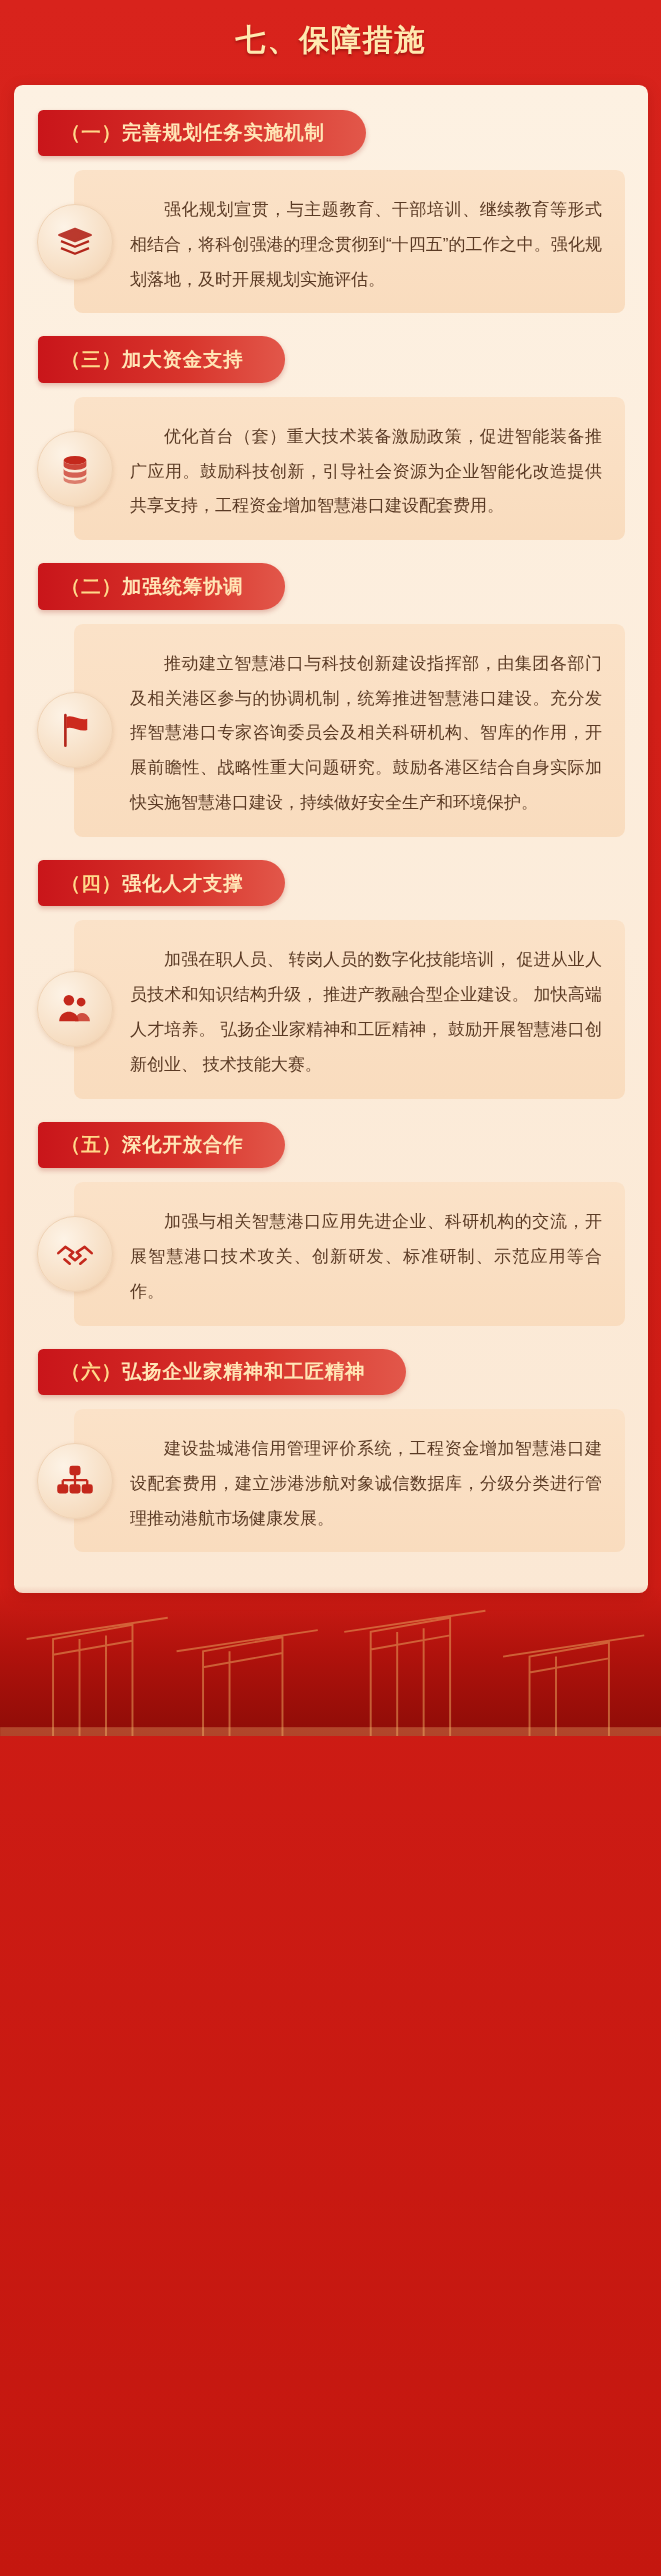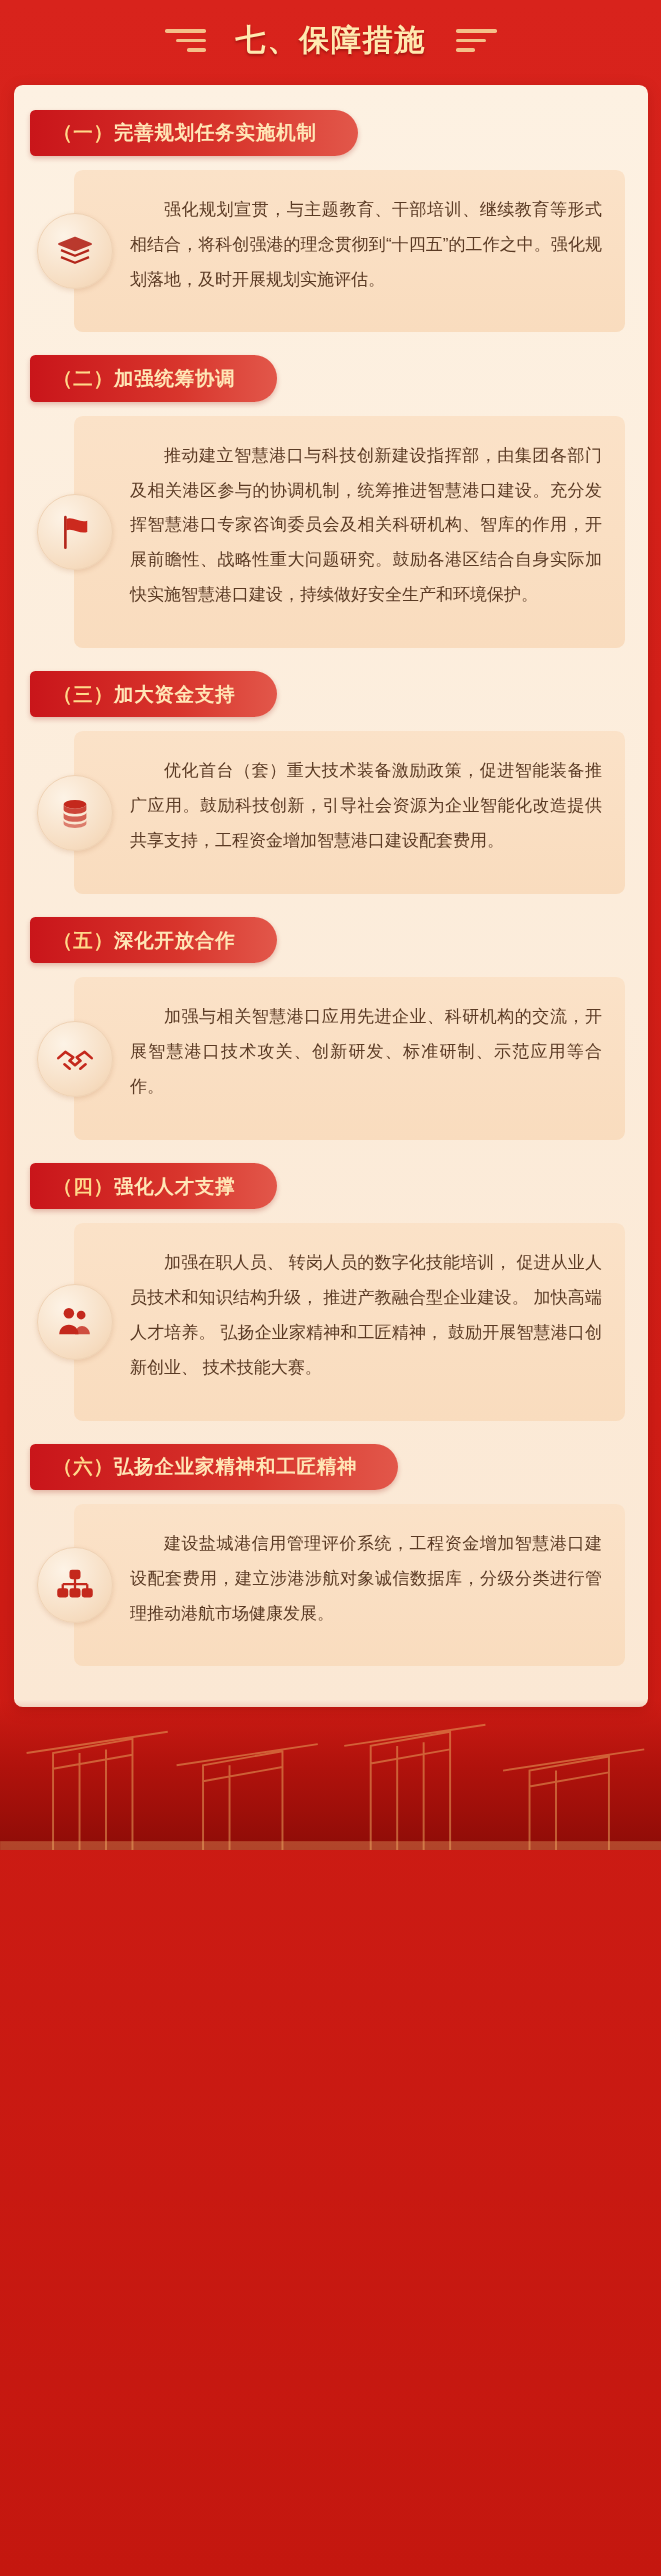--- a/index.html
+++ b/index.html
@@ -17,20 +17,21 @@
   }
 
   
   .header {
     position: relative;
     height: 81px;
     display: flex;
     align-items: center;
     justify-content: center;
     gap: 30px;
+    flex-direction: column;
   }
   .header-title {
     font-size: 30px;
     font-weight: bold;
     color: #ffe9b0;
     letter-spacing: 1.8px;
     text-shadow: 0 1.8px 2.6px rgba(100,0,0,.45);
   }
   .deco-lines {
     display: flex;
@@ -61,21 +62,21 @@
     padding: 25px 0 41px 0;
     box-shadow: 0 3.5px 12.4px rgba(120,10,0,.25);
   }
 
   
   .sec { position: relative; }
   .sec + .sec { margin-top: 23px; }
   .pill {
     position: relative;
     display: inline-block;
-    margin-left: 16px;
+    margin-left: 24px;
     padding: 9.7px 41px 9.7px 23px;
     background: linear-gradient(90deg, #c9151a 0%, #d8352c 60%, #e2574a 100%);
     color: #ffe6b6;
     font-size: 19.4px;
     font-weight: bold;
     letter-spacing: 0.9px;
     border-radius: 0 23px 23px 0;
     border-top-left-radius: 5.3px;
     border-bottom-left-radius: 5.3px;
     box-shadow: 0 2.6px 5.3px rgba(150,20,10,.25);
@@ -103,21 +104,21 @@
     align-items: center;
     justify-content: center;
     z-index: 3;
     box-shadow: 0 1.8px 5.3px rgba(160,90,40,.18);
   }
   .text-box {
     margin-left: 37px;
     flex: 1;
     background: linear-gradient(180deg, #fbe2c8 0%, #f9dcbe 100%);
     border-radius: 8.8px;
-    padding: 23px 23px 35px 56px;
+    padding: 23px 23px 16px 56px;
     color: #5a3a24;
     font-size: 17px;
     line-height: 2.05;
     text-align: justify;
     text-justify: inter-ideograph;
   }
   .text-box p { text-indent: 2em; }
 
   
   .footer {
@@ -165,52 +166,73 @@
           </svg>
         </div>
         <div class="text-box">
           <p>强化规划宣贯，与主题教育、干部培训、继续教育等形式相结合，将科创强港的理念贯彻到“十四五”的工作之中。强化规划落地，及时开展规划实施评估。</p>
         </div>
       </div>
     </div>
 
     <div class="sec">
       <div class="pill">
-        <span class="idx">（二）</span><span>加强统筹协调</span>
-      </div>
-      <div class="block">
-        <div class="icon-wrap">
-          <svg width="42" height="42" viewBox="0 0 48 48">
-            <path d="M13 7 L13 42" stroke="#b3261b" stroke-width="3" stroke-linecap="round"></path>
-            <path d="M14 9 C22 6 30 14 38 11 L38 24 C30 27 22 19 14 22 Z" fill="#cc2a1e"></path>
-          </svg>
-        </div>
-        <div class="text-box">
-          <p>推动建立智慧港口与科技创新建设指挥部，由集团各部门及相关港区参与的协调机制，统筹推进智慧港口建设。充分发挥智慧港口专家咨询委员会及相关科研机构、智库的作用，开展前瞻性、战略性重大问题研究。鼓励各港区结合自身实际加快实施智慧港口建设，持续做好安全生产和环境保护。</p>
-        </div>
-      </div>
-    </div>
-
-    <div class="sec">
-      <div class="pill">
         <span class="idx">（三）</span><span>加大资金支持</span>
       </div>
       <div class="block">
         <div class="icon-wrap">
           <svg width="42" height="42" viewBox="0 0 48 48">
             <g fill="#c4281c">
               <ellipse cx="24" cy="14" rx="13" ry="5"></ellipse>
               <path d="M11 14 v6 c0 2.8 5.8 5 13 5 s13-2.2 13-5 v-6 c0 2.8-5.8 5-13 5 s-13-2.2-13-5Z" opacity=".85"></path>
               <path d="M11 23 v6 c0 2.8 5.8 5 13 5 s13-2.2 13-5 v-6 c0 2.8-5.8 5-13 5 s-13-2.2-13-5Z" opacity=".7"></path>
               <path d="M11 32 v4 c0 2.8 5.8 5 13 5 s13-2.2 13-5 v-4 c0 2.8-5.8 5-13 5 s-13-2.2-13-5Z" opacity=".55"></path>
             </g>
           </svg>
         </div>
         <div class="text-box">
           <p>优化首台（套）重大技术装备激励政策，促进智能装备推广应用。鼓励科技创新，引导社会资源为企业智能化改造提供共享支持，工程资金增加智慧港口建设配套费用。</p>
+        </div>
+      </div>
+    </div>
+
+    <div class="sec">
+      <div class="pill">
+        <span class="idx">（二）</span><span>加强统筹协调</span>
+      </div>
+      <div class="block">
+        <div class="icon-wrap">
+          <svg width="42" height="42" viewBox="0 0 48 48">
+            <path d="M13 7 L13 42" stroke="#b3261b" stroke-width="3" stroke-linecap="round"></path>
+            <path d="M14 9 C22 6 30 14 38 11 L38 24 C30 27 22 19 14 22 Z" fill="#cc2a1e"></path>
+          </svg>
+        </div>
+        <div class="text-box">
+          <p>推动建立智慧港口与科技创新建设指挥部，由集团各部门及相关港区参与的协调机制，统筹推进智慧港口建设。充分发挥智慧港口专家咨询委员会及相关科研机构、智库的作用，开展前瞻性、战略性重大问题研究。鼓励各港区结合自身实际加快实施智慧港口建设，持续做好安全生产和环境保护。</p>
+        </div>
+      </div>
+    </div>
+
+    <div class="sec">
+      <div class="pill">
+        <span class="idx">（四）</span><span>强化人才支撑</span>
+      </div>
+      <div class="block">
+        <div class="icon-wrap">
+          <svg width="42" height="42" viewBox="0 0 48 48">
+            <g fill="#c4281c">
+              <circle cx="17" cy="14" r="6"></circle>
+              <circle cx="31" cy="16" r="5"></circle>
+              <path d="M6 38 c0-7 5-11 11-11 s11 4 11 11 Z"></path>
+              <path d="M24 38 c0-6 4-9.5 8-9.5 s9 3.5 9 9.5 Z" opacity=".8"></path>
+            </g>
+          </svg>
+        </div>
+        <div class="text-box">
+          <p>加强在职人员、 转岗人员的数字化技能培训， 促进从业人员技术和知识结构升级， 推进产教融合型企业建设。 加快高端人才培养。 弘扬企业家精神和工匠精神， 鼓励开展智慧港口创新创业、 技术技能大赛。</p>
         </div>
       </div>
     </div>
 
     <div class="sec">
       <div class="pill">
         <span class="idx">（五）</span><span>深化开放合作</span>
       </div>
       <div class="block">
         <div class="icon-wrap">
@@ -218,41 +240,20 @@
             <g fill="none" stroke="#c4281c" stroke-width="3" stroke-linecap="round" stroke-linejoin="round">
               <path d="M6 24 L14 17 L23 23 L19 27"></path>
               <path d="M44 24 L36 17 L27 23 L31 27"></path>
               <path d="M19 27 L25 32 L31 27"></path>
               <path d="M13 31 L19 36 M31 36 L37 31"></path>
             </g>
           </svg>
         </div>
         <div class="text-box">
           <p>加强与相关智慧港口应用先进企业、科研机构的交流，开展智慧港口技术攻关、创新研发、标准研制、示范应用等合作。</p>
-        </div>
-      </div>
-    </div>
-
-    <div class="sec">
-      <div class="pill">
-        <span class="idx">（四）</span><span>强化人才支撑</span>
-      </div>
-      <div class="block">
-        <div class="icon-wrap">
-          <svg width="42" height="42" viewBox="0 0 48 48">
-            <g fill="#c4281c">
-              <circle cx="17" cy="14" r="6"></circle>
-              <circle cx="31" cy="16" r="5"></circle>
-              <path d="M6 38 c0-7 5-11 11-11 s11 4 11 11 Z"></path>
-              <path d="M24 38 c0-6 4-9.5 8-9.5 s9 3.5 9 9.5 Z" opacity=".8"></path>
-            </g>
-          </svg>
-        </div>
-        <div class="text-box">
-          <p>加强在职人员、 转岗人员的数字化技能培训， 促进从业人员技术和知识结构升级， 推进产教融合型企业建设。 加快高端人才培养。 弘扬企业家精神和工匠精神， 鼓励开展智慧港口创新创业、 技术技能大赛。</p>
         </div>
       </div>
     </div>
 
     <div class="sec">
       <div class="pill">
         <span class="idx">（六）</span><span>弘扬企业家精神和工匠精神</span>
       </div>
       <div class="block">
         <div class="icon-wrap">

